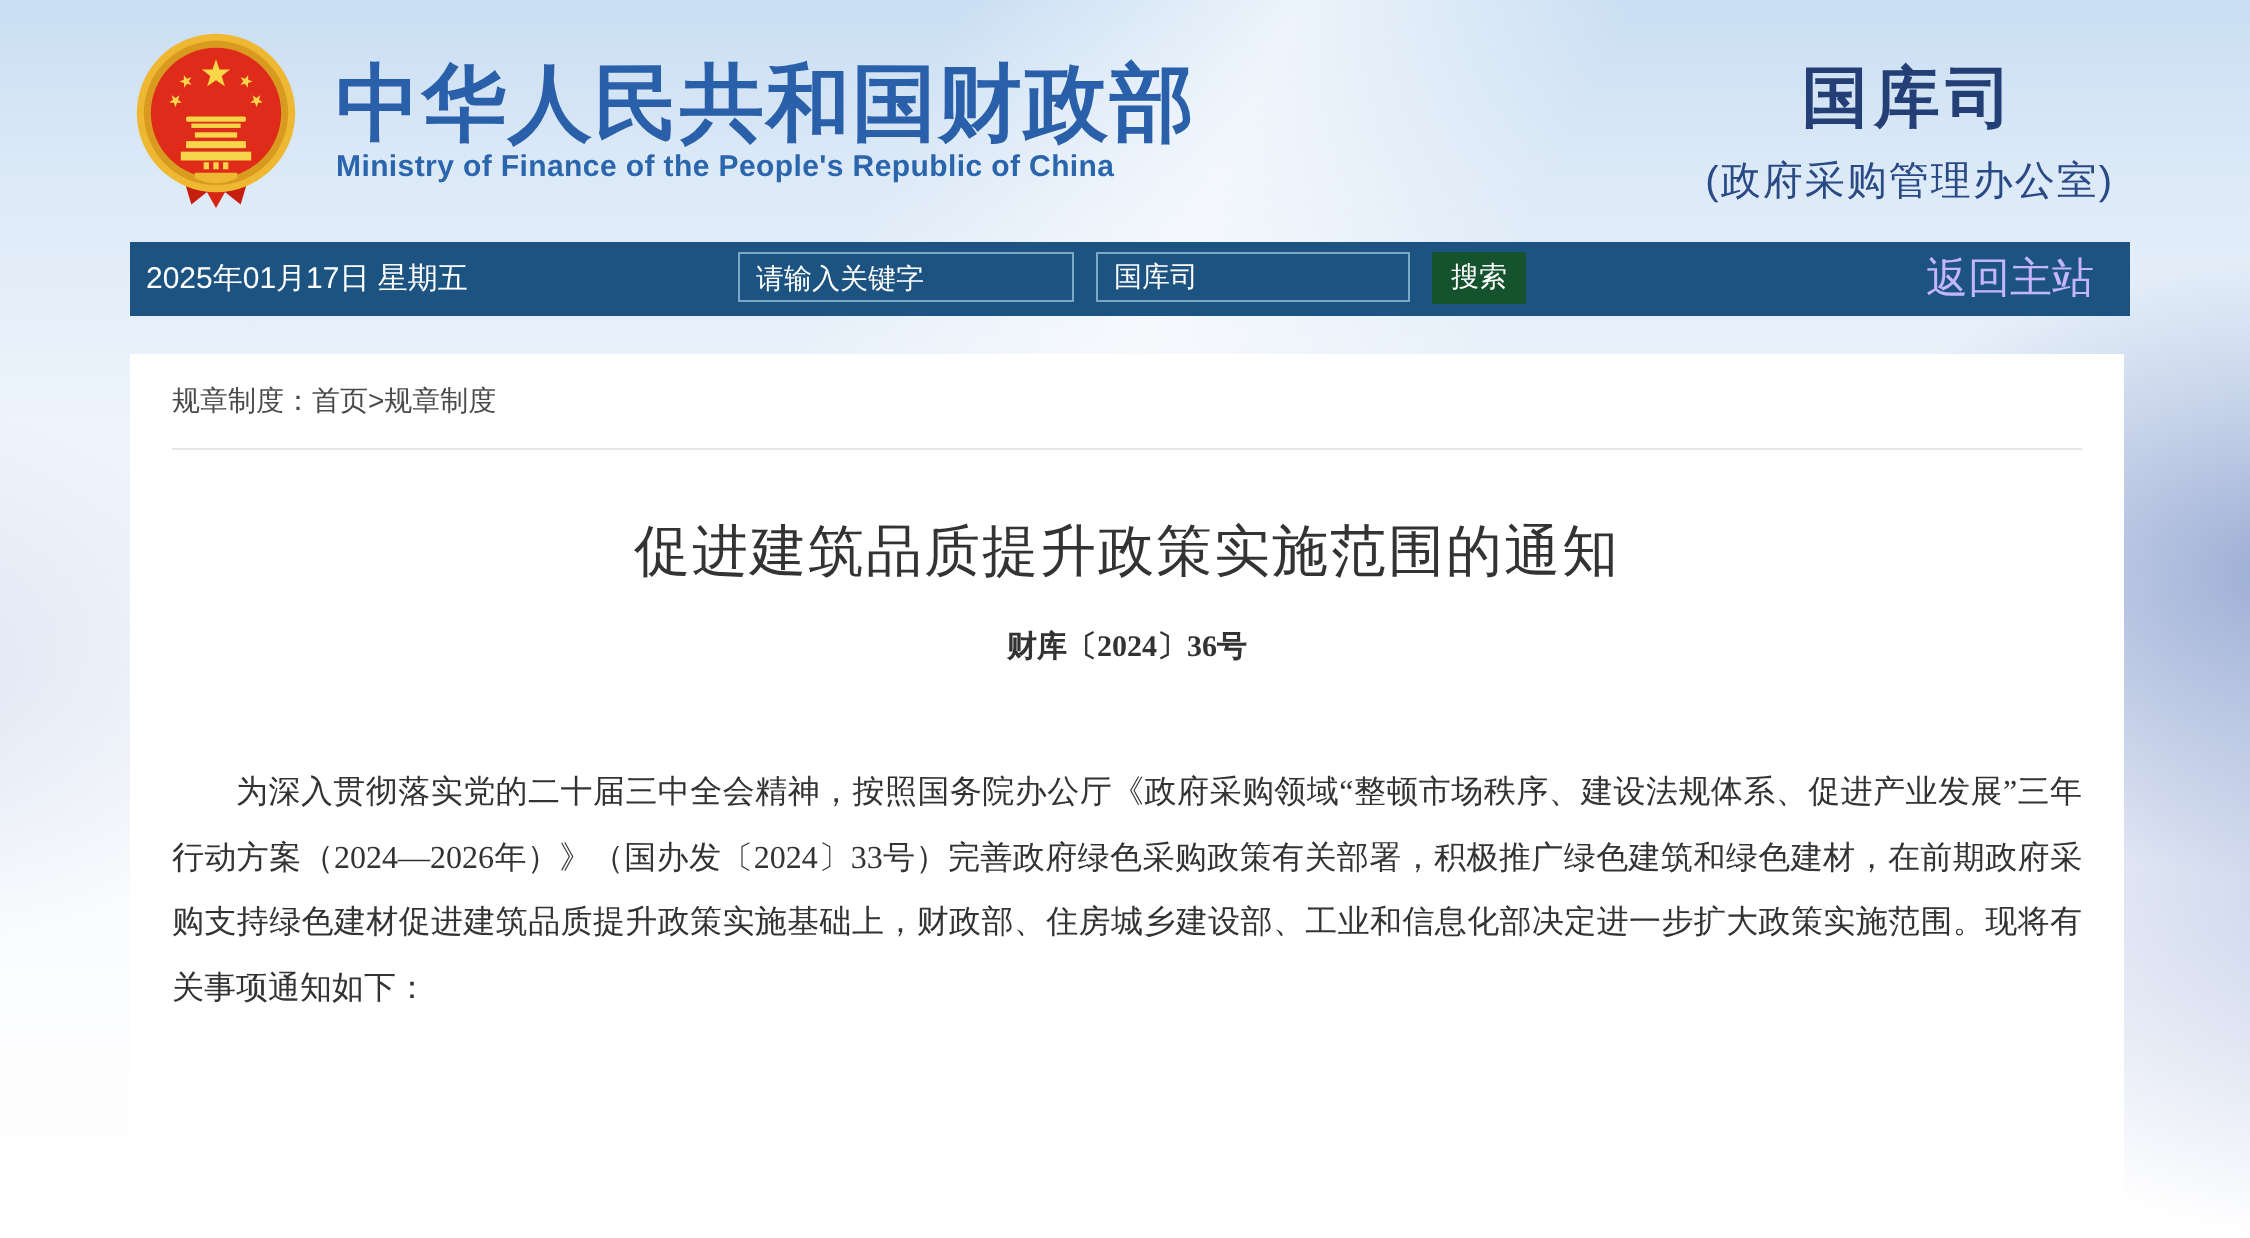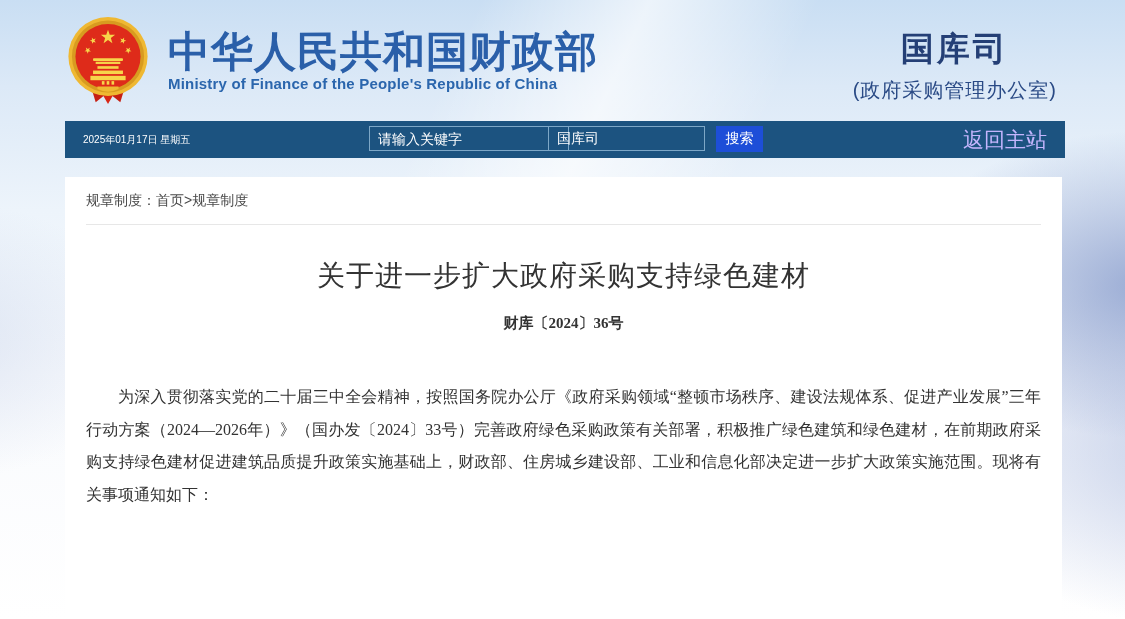--- a/index.html
+++ b/index.html
@@ -19,30 +19,30 @@
   .emblem{width:88px;height:92px;flex:0 0 auto;}
   .brand-text{margin-left:16px;}
   .site-title{font-size:42px;font-weight:bold;color:#2a5fa9;letter-spacing:1px;line-height:46px;}
   .site-subtitle{font-size:15px;font-weight:bold;color:#2b66ad;margin-top:0;letter-spacing:.2px;}
   .dept{position:absolute;right:68px;top:30px;text-align:center;}
   .dept-title{font-size:33px;font-weight:bold;color:#243f76;letter-spacing:3px;line-height:38px;}
   .dept-subtitle{font-size:20px;color:#2a4a85;margin-top:9px;letter-spacing:1px;}
 
   
   .navbar{position:absolute;left:65px;top:121px;width:1000px;height:37px;background:#1c5380;}
-  .nav-date{position:absolute;left:18px;top:0;height:37px;line-height:37px;color:#ffffff;font-size:10px;}
+  .nav-date{position:absolute;left:8px;top:0;height:37px;line-height:37px;color:#ffffff;font-size:15px;}
   .nav-input, .nav-scope{
     position:absolute;top:5px;height:25px;box-sizing:border-box;
     background:transparent;border:1px solid #7da7c7;color:#fff;
     font-size:14px;line-height:23px;padding:0 8px;border-radius:0;
     font-family:"Liberation Sans", sans-serif;}
-  .nav-input{left:304px;width:200px;}
+  .nav-input{left:304px;width:168px;}
   .nav-input::placeholder{color:#ffffff;opacity:1;}
   .nav-scope{left:483px;width:157px;cursor:pointer;}
-  .nav-btn{position:absolute;left:651px;top:5px;width:47px;height:26px;background:#1d4ed8;
+  .nav-btn{position:absolute;left:651px;top:5px;width:47px;height:26px;background:#14532d;
     border:none;color:#fff;font-size:14px;cursor:pointer;font-family:Liberation Sans, sans-serif;padding:0;}
   .nav-home{position:absolute;right:18px;top:0;height:37px;line-height:37px;color:#c4b5fd;
     font-size:21px;text-decoration:none;cursor:pointer;}
 
   
   .panel{position:absolute;left:65px;top:177px;width:997px;height:442px;background:#ffffff;
     box-sizing:border-box;padding:0 21px;}
   .breadcrumb{padding:15px 0 14px 0;border-bottom:1px solid #e7e7e7;font-size:14px;color:#4a4a4a;}
   .breadcrumb a{color:#4a4a4a;text-decoration:none;cursor:pointer;}
   .doc-title{margin:27px 0 0 0;text-align:center;font-size:28px;line-height:47px;
@@ -110,21 +110,21 @@
     <button class="nav-btn">搜索</button>
     <a class="nav-home">返回主站</a>
   </nav>
 
   <main class="panel">
     <div class="breadcrumb">
       <span>规章制度：</span><a>首页&gt;规章制度</a>
     </div>
 
     <h1 class="doc-title">
-      <span style="display:block">关于进一步扩大政府采购支持绿色建材</span>
+      <span style="display:block">促进建筑品质提升政策实施范围的通知</span>
     </h1>
 
     <div class="doc-number">财库〔2024〕36号</div>
 
     <div class="doc-body">
       <p class="indent">为深入贯彻落实党的二十届三中全会精神，按照国务院办公厅《政府采购领域“整顿市场秩序、建设法规体系、促进产业发展”三年行动方案（2024—2026年）》（国办发〔2024〕33号）完善政府绿色采购政策有关部署，积极推广绿色建筑和绿色建材，在前期政府采购支持绿色建材促进建筑品质提升政策实施基础上，财政部、住房城乡建设部、工业和信息化部决定进一步扩大政策实施范围。现将有关事项通知如下：</p>
     </div>
   </main>
 
 </div>

